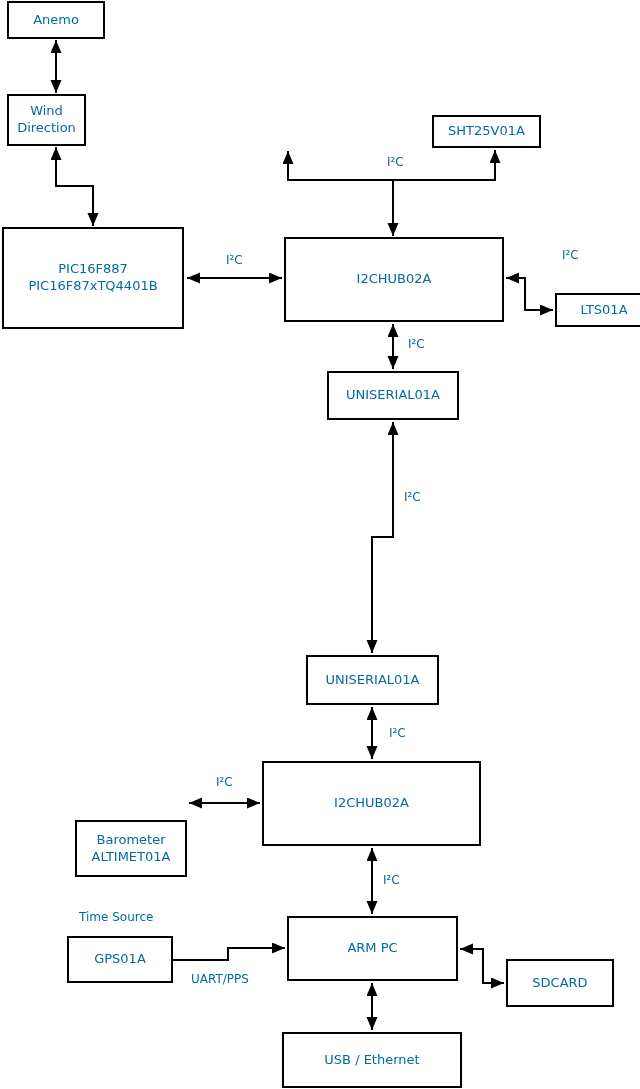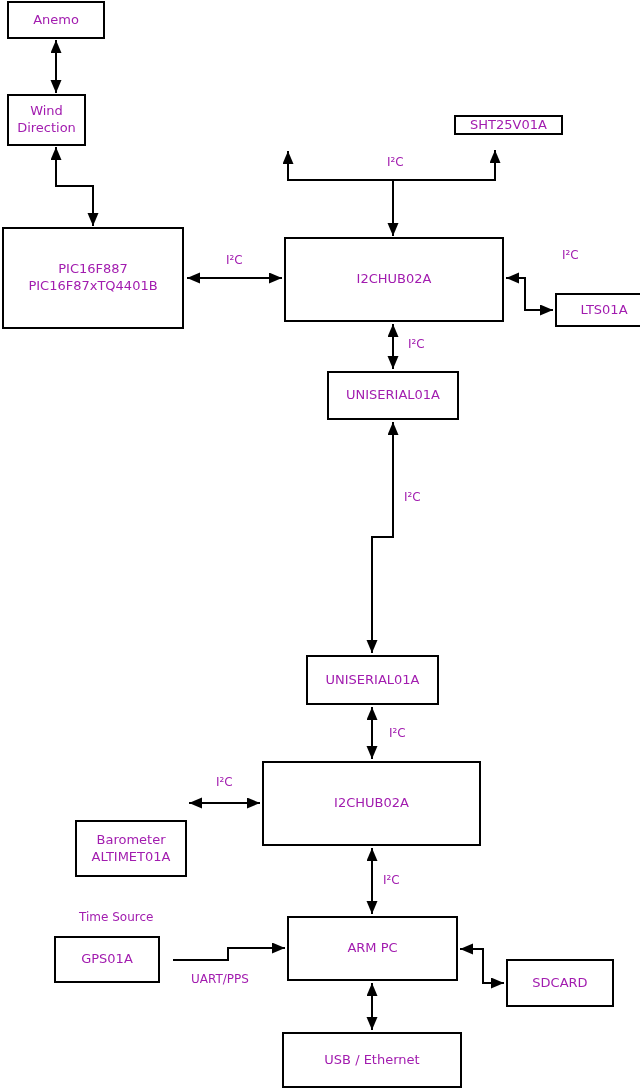--- a/index.html
+++ b/index.html
@@ -2,21 +2,21 @@
 <html><head>
 <meta charset="utf-8">
 <style>
   html, body { margin: 0; padding: 0; background: #ffffff; }
   .canvas {
     position: relative;
     width: 640px;
     height: 1089px;
     background: #ffffff;
     font-family: "DejaVu Sans", "Liberation Sans", sans-serif;
-    color: #a21caf;
+    color: #0369a1;
     overflow: hidden;
   }
   svg.wires {
     position: absolute;
     left: 0; top: 0;
     width: 640px; height: 1089px;
   }
   svg.wires path {
     fill: none;
     stroke: #000000;
@@ -79,21 +79,21 @@
     <span>Wind</span>
     <span>Direction</span>
   </div>
 
   <div class="node" style="left:2px;top:227px;width:182px;height:102px">
     <span>PIC16F887</span>
     <span>PIC16F87xTQ4401B</span>
   </div>
 
 
-  <div class="node" style="left:454px;top:115px;width:109px;height:20px">
+  <div class="node" style="left:432px;top:115px;width:109px;height:33px">
     <span>SHT25V01A</span>
   </div>
 
   <div class="node" style="left:284px;top:237px;width:220px;height:85px">
     <span>I2CHUB02A</span>
   </div>
 
   <div class="node" style="left:555px;top:293px;width:98px;height:34px">
     <span>LTS01A</span>
   </div>
@@ -108,21 +108,21 @@
 
   <div class="node" style="left:262px;top:761px;width:219px;height:85px">
     <span>I2CHUB02A</span>
   </div>
 
   <div class="node" style="left:75px;top:820px;width:112px;height:57px">
     <span>Barometer</span>
     <span>ALTIMET01A</span>
   </div>
 
-  <div class="node" style="left:54px;top:936px;width:106px;height:47px">
+  <div class="node" style="left:67px;top:936px;width:106px;height:47px">
     <span>GPS01A</span>
   </div>
 
   <div class="node" style="left:506px;top:959px;width:108px;height:48px">
     <span>SDCARD</span>
   </div>
 
   <div class="node" style="left:287px;top:916px;width:171px;height:65px">
     <span>ARM PC</span>
   </div>

